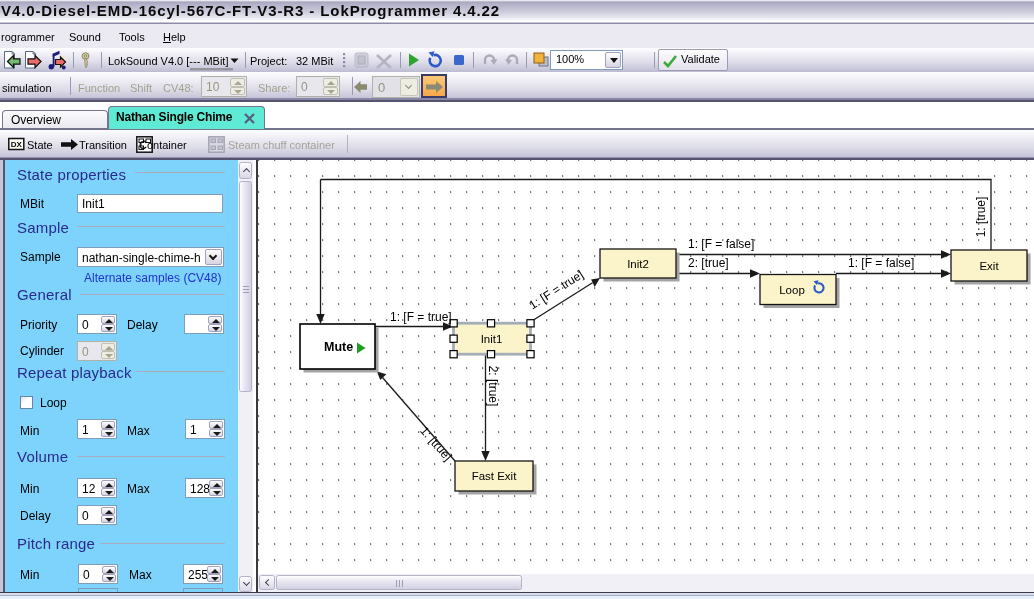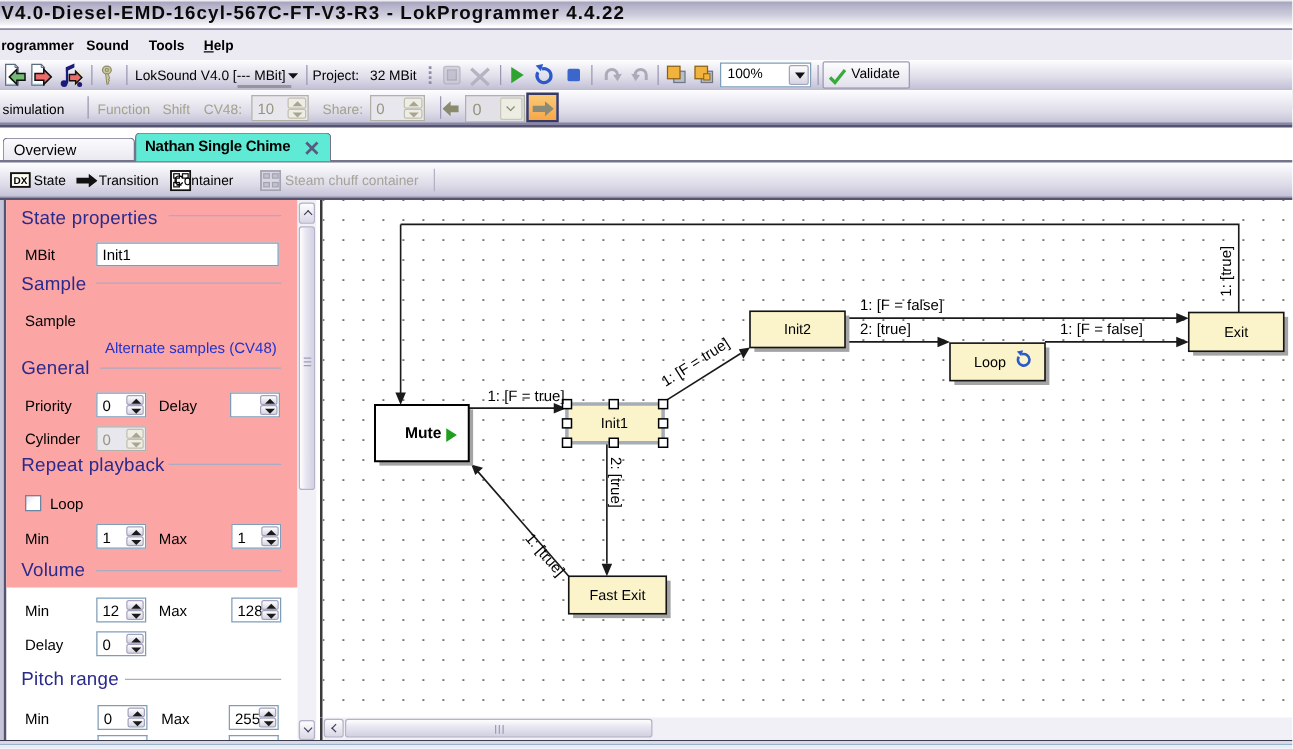--- a/index.html
+++ b/index.html
@@ -3,40 +3,40 @@
 <meta charset="utf-8">
 <style>
 * { margin:0; padding:0; box-sizing:border-box; }
 html,body { width:1034px; height:599px; overflow:hidden; }
 body { position:relative; font-family:"Liberation Sans",sans-serif; background:#fff; color:#000; }
 .a { position:absolute; }
 .title { left:0; top:0; width:1034px; height:24px;
   background:linear-gradient(#FDFDFE 0px,#A9A7C0 2px,#B6B4CA 5px,#CDCCDC 12px,#EFEFF5 19px,#FFFFFF 21px,#FFFFFF 22px,#8D8BA7 23px,#8D8BA7 24px); }
 .title span { position:absolute; left:1px; top:2px; font-size:15px; font-weight:bold; color:#0A0A0A; white-space:nowrap; letter-spacing:0.9px;}
 .menu { left:0; top:24px; width:1034px; height:24px; background:#EBEAF2; font-size:11px; }
-.menu span { position:absolute; top:7px;font-weight:bold; }
+.menu span { position:absolute; top:7px; }
 .tb1 { left:0; top:48px; width:1034px; height:39px;
   background:linear-gradient(#FEFEFF 0px,#F0EFF6 6px,#DEDDE9 14px,#C6C4D8 22px,#BDBBD1 24px); border-bottom:1px solid #9694B0; }
 .tb2 { left:0; top:72px; width:1034px; height:28px;
   background:linear-gradient(#FDFDFE 0px,#EFEEF5 8px,#DCDBE7 18px,#C6C4D8 26px,#B9B7CD 28px); border-bottom:0; }
 .tb2line { left:0; top:98px; width:1034px; height:2px; background:#8886A4; }
 .sep1 { width:1px; background:#9A98B2; }
 .tbtxt { font-size:11px; white-space:nowrap; }
 .gray { color:#A3A18C; }
 .tabrow { left:0; top:100px; width:1034px; height:30px; background:#FFFFFF; border-top:2px solid #55546E; }
 .tabline { left:0; top:128px; width:1034px; height:1.5px; background:#75748E; z-index:1; }
 .tab { position:absolute; border:1px solid #75748E; border-bottom:none; border-radius:4px 4px 0 0; font-size:12px; }
 .tab1 { left:2px; top:110px; width:106px; height:19px; background:linear-gradient(#FBFBFD,#E9E8F0); z-index:0; }
 .tab2 { left:108px; top:106px; width:157px; height:23px; background:#5eead4; z-index:2; font-weight:bold; font-size:12px; letter-spacing:-0.2px; }
 .sbar { left:0; top:130px; width:1034px; height:28px;
   background:linear-gradient(#FEFEFF 0px,#EFEEF5 8px,#DCDBE7 18px,#C8C6DA 26px,#BFBDD2 28px); border-bottom:1px solid #9694B0; font-size:11px; }
 .mainline { left:0; top:158px; width:1034px; height:1.5px; background:#55546E; }
 .ledge { left:0; top:159.5px; width:3px; height:432.5px; background:#C6C4D8; }
 .lbord { left:3px; top:159.5px; width:1.5px; height:432.5px; background:#55546E; }
-.panel { left:4.5px; top:159.5px; width:233.5px; height:310px; background:#fca5a5; font-size:12px; }
+.panel { left:4.5px; top:159.5px; width:233.5px; height:439px; background:#7dd3fc; font-size:12px; }
 .hdr { position:absolute; color:#2A2A8C; font-size:15px; white-space:nowrap; letter-spacing:0.2px;}
 .hline { position:absolute; height:1px; background:#ABABC2; }
 .lbl { position:absolute; color:#000; }
 .inp { position:absolute; border:1px solid #7F9DB9; background:#fff; font-size:12px; }
 .spin { position:absolute; width:40px; height:20px; border:1px solid #7F9DB9; background:#fff; }
 .spin .v { position:absolute; left:4px; top:3px; font-size:12px; }
 .sbtns { position:absolute; right:1px; top:1px; width:14px; height:16px; }
 .sb { position:absolute; left:0; width:14px; height:8px; background:linear-gradient(#FEFEFE,#D6D5E3); border:1px solid #A3A2BC; border-radius:2px; }
 .sbu { top:0; } .sbd { top:8px; }
 .sb::after { content:""; position:absolute; left:3px; width:0; height:0; }
@@ -148,21 +148,21 @@
     <g>
         <rect x="561" y="9" width="9" height="9" fill="#B9BFC9" stroke="#6E7686"></rect>
         <rect x="556" y="5" width="10" height="10" fill="#F2B33E" stroke="#8A6010"></rect>
         <rect x="563" y="11" width="5" height="5" fill="#F2B33E" stroke="#8A6010" stroke-width="0.8"></rect>
       </g>
     <rect x="654" y="4" width="1" height="16" fill="#9A98B2"></rect>
   </svg>
   <span class="a tbtxt" style="left:108px;top:7px">LokSound V4.0 [--- MBit]</span>
   <span class="a tbtxt" style="left:250px;top:7px">Project:</span>
     <span class="a tbtxt" style="left:296px;top:7px">32 MBit</span>
-  <div class="a" style="left:576px;top:2px;width:73px;height:20px;border:1px solid #7F9DB9;background:#fff">
+  <div class="a" style="left:550px;top:2px;width:73px;height:20px;border:1px solid #7F9DB9;background:#fff">
     <span class="a tbtxt" style="left:5px;top:2px">100%</span>
     <div class="ddbtn" style="width:16px;height:16px">
         <span style="position:absolute;left:4px;top:5px;width:0;height:0;border-left:4px solid transparent;border-right:4px solid transparent;border-top:5px solid #111"></span>
       </div>
   </div>
   <div class="a" style="left:658px;top:1px;width:70px;height:22px;border:1px solid #9D9CB4;border-radius:2px;background:linear-gradient(#FDFDFE,#E2E1EC)">
     <svg style="position:absolute;left:3px;top:4px" width="16" height="14" viewBox="0 0 16 14">
         <path d="M2 8 L6 12 L14 2" stroke="#3AAA3A" stroke-width="2.6" fill="none"></path>
       </svg>
     <span class="a tbtxt" style="left:22px;top:3px">Validate</span>
@@ -251,20 +251,26 @@
 <div class="a panel" id="panel">
   <span class="hdr" style="left:12.5px;top:6px">State properties</span>
   <div class="hline" style="left:130.5px;top:12.5px;width:90px"></div>
   <span class="lbl" style="left:15.5px;top:37px">MBit</span>
   <div class="inp" style="left:72.5px;top:34.5px;width:146px;height:19px">
       <span style="position:absolute;left:4px;top:2px">Init1</span>
     </div>
   <span class="hdr" style="left:12.5px;top:59.5px">Sample</span>
   <div class="hline" style="left:72.5px;top:66.5px;width:148px"></div>
   <span class="lbl" style="left:15.5px;top:90.5px">Sample</span>
+  <div class="inp" style="left:72.5px;top:87.5px;width:147px;height:20px">
+      <span style="position:absolute;left:4px;top:3px">nathan-single-chime-h</span>
+    <div class="ddbtn" style="width:17px;height:16px">
+        <span class="chev" style="left:4px;top:3px;border-width:2.4px;width:6px;height:6px"></span>
+      </div>
+  </div>
   <span class="link" style="left:79.5px;top:111px">Alternate samples (CV48)</span>
   <span class="hdr" style="left:12.5px;top:126.5px">General</span>
   <div class="hline" style="left:75.5px;top:134.5px;width:145px"></div>
   <span class="lbl" style="left:15.5px;top:158.5px">Priority</span>
   <div class="spin" style="left:72.5px;top:154.5px">
       <span class="v">0</span>
       <div class="sbtns">
         <div class="sb sbu"></div>
         <div class="sb sbd"></div>
       </div>

